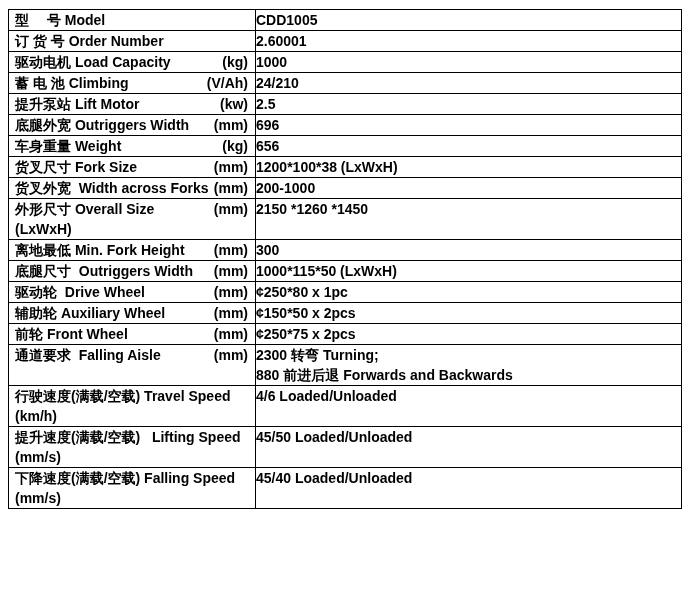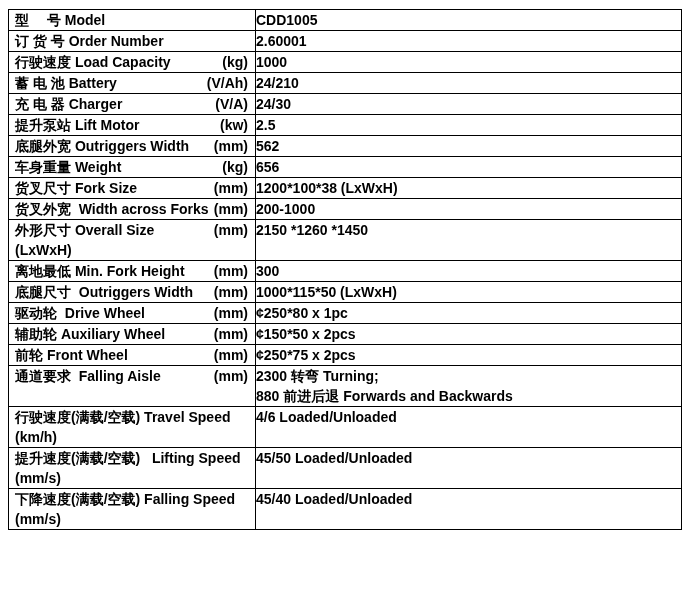--- a/index.html
+++ b/index.html
@@ -72,48 +72,37 @@
               <span class="lbl">订 货 号 Order Number</span>
             </div>
           </td>
           <td class="c2">
             <span class="val">2.60001</span>
           </td>
         </tr>
         <tr>
           <td class="c1">
             <div class="lwrap">
-              <span class="lbl">行驶速度 Load Capacity</span>
+              <span class="lbl">驱动电机 Load Capacity</span>
               <span class="unit">(kg)</span>
             </div>
           </td>
           <td class="c2">
             <span class="val">1000</span>
           </td>
         </tr>
         <tr>
           <td class="c1">
             <div class="lwrap">
-              <span class="lbl">蓄 电 池 Battery</span>
+              <span class="lbl">蓄 电 池 Climbing</span>
               <span class="unit">(V/Ah)</span>
             </div>
           </td>
           <td class="c2">
             <span class="val">24/210</span>
-          </td>
-        </tr>
-        <tr>
-          <td class="c1">
-            <div class="lwrap">
-              <span class="lbl">充 电 器 Charger</span>
-              <span class="unit">(V/A)</span>
-            </div>
-          </td>
-          <td class="c2">
-            <span class="val">24/30</span>
           </td>
         </tr>
         <tr>
           <td class="c1">
             <div class="lwrap">
               <span class="lbl">提升泵站 Lift Motor</span>
               <span class="unit">(kw)</span>
             </div>
           </td>
           <td class="c2">
@@ -121,21 +110,21 @@
           </td>
         </tr>
         <tr>
           <td class="c1">
             <div class="lwrap">
               <span class="lbl">底腿外宽 Outriggers Width</span>
               <span class="unit">(mm)</span>
             </div>
           </td>
           <td class="c2">
-            <span class="val">562</span>
+            <span class="val">696</span>
           </td>
         </tr>
         <tr>
           <td class="c1">
             <div class="lwrap">
               <span class="lbl">车身重量 Weight</span>
               <span class="unit">(kg)</span>
             </div>
           </td>
           <td class="c2">

